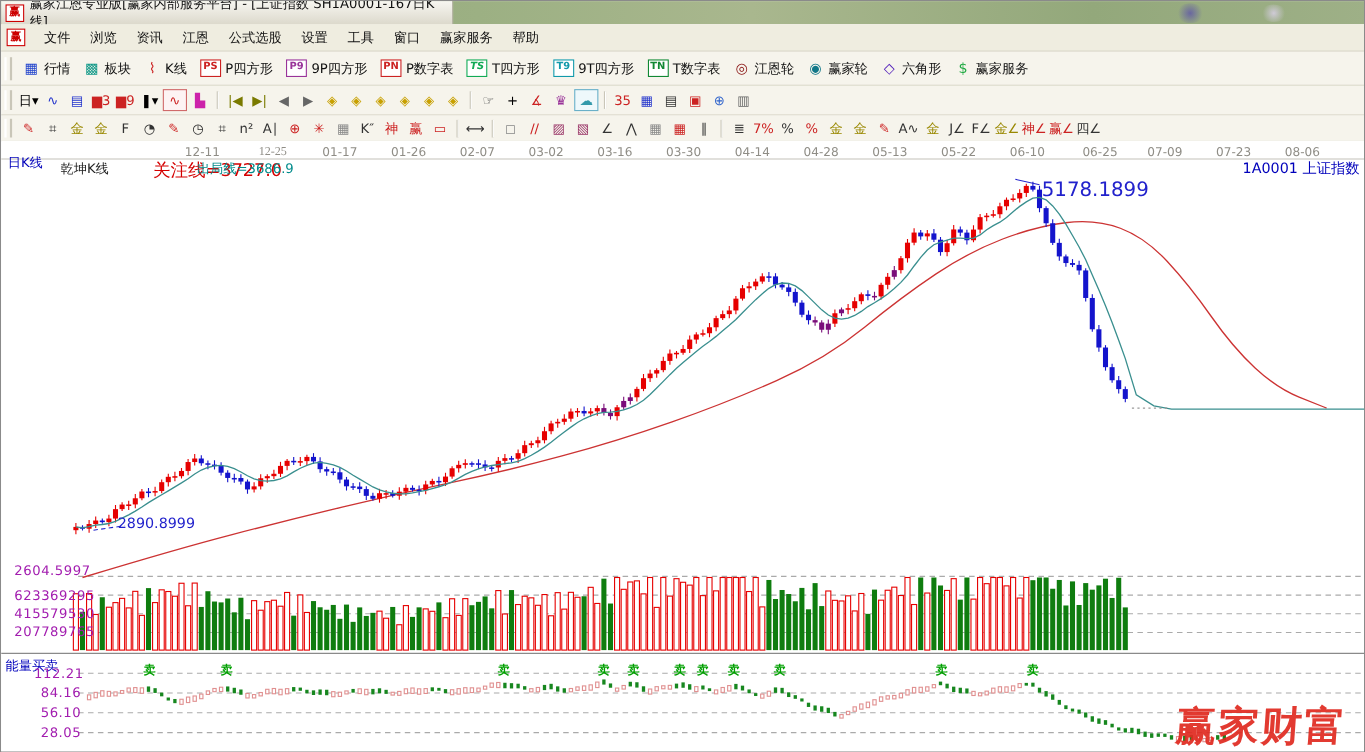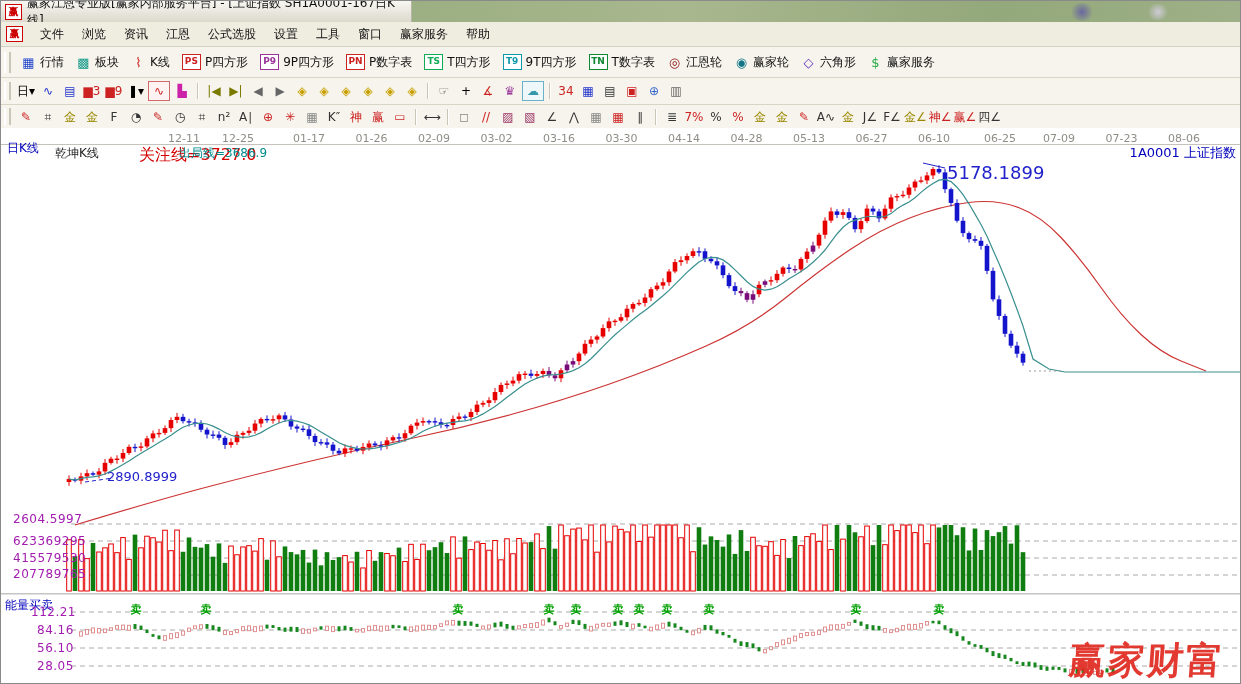--- a/index.html
+++ b/index.html
@@ -98,21 +98,21 @@
       </div>
       <div class="tb-item">
         <span class="tbox" style="color: rgb(153, 51, 153);">P9</span>
         <span>9P四方形</span>
       </div>
       <div class="tb-item">
         <span class="tbox" style="color: rgb(204, 34, 34);">PN</span>
         <span>P数字表</span>
       </div>
       <div class="tb-item">
-        <span class="tbox" style="color: rgb(17, 170, 85);">TS</span>
+        <span class="tbox" style="color: rgb(17, 170, 85); font-style: italic;">TS</span>
         <span>T四方形</span>
       </div>
       <div class="tb-item">
         <span class="tbox" style="color: rgb(17, 153, 170);">T9</span>
         <span>9T四方形</span>
       </div>
       <div class="tb-item">
         <span class="tbox" style="color: rgb(17, 136, 51);">TN</span>
         <span>T数字表</span>
       </div>
@@ -154,21 +154,21 @@
       <div class="ico" style="color: rgb(200, 160, 0);">◈</div>
       <div class="ico" style="color: rgb(200, 160, 0);">◈</div>
       <div class="ico" style="color: rgb(200, 160, 0);">◈</div>
       <div class="tsep"></div>
       <div class="ico" style="color: rgb(85, 85, 85);">☞</div>
       <div class="ico" style="color: rgb(0, 0, 0);">+</div>
       <div class="ico" style="color: rgb(204, 34, 34);">∡</div>
       <div class="ico" style="color: rgb(153, 51, 153);">♛</div>
       <div class="ico sel2" style="color: rgb(51, 153, 170);">☁</div>
       <div class="tsep"></div>
-      <div class="ico" style="color: rgb(204, 34, 34);">34</div>
+      <div class="ico" style="color: rgb(204, 34, 34);">35</div>
       <div class="ico" style="color: rgb(34, 51, 204);">▦</div>
       <div class="ico" style="color: rgb(51, 51, 51);">▤</div>
       <div class="ico" style="color: rgb(204, 34, 34);">▣</div>
       <div class="ico" style="color: rgb(51, 102, 204);">⊕</div>
       <div class="ico" style="color: rgb(102, 102, 102);">▥</div>
     </div>
   <div class="tbar tbar3">
       <div class="grip"></div>
       <div class="ico" style="color: rgb(204, 34, 34);">✎</div>
       <div class="ico" style="color: rgb(51, 51, 51);">⌗</div>
@@ -906,31 +906,31 @@
     <div class="lbl axis" style="left:12px;top:439px;">207789765</div>
 
     <div class="lbl blue" style="left:4px;top:469px;font-size:12px;font-family:Liberation Mono, monospace;">能量买卖</div>
     <div class="lbl axis" style="left:30px;top:477px;text-align:right;">112.21</div>
     <div class="lbl axis" style="left:36px;top:495px;">84.16</div>
     <div class="lbl axis" style="left:36px;top:513px;">56.10</div>
     <div class="lbl axis" style="left:36px;top:531px;">28.05</div>
 
     <div class="watermark">赢家财富网</div>
   <div class="date-lbl" style="left: 183px;">12-11</div>
-      <div class="date-lbl" style="left: 237px;">12-25</div>
+      <div class="date-lbl" style="left: 247px; font-family: Liberation Serif, serif;">12-25</div>
       <div class="date-lbl" style="left: 308px;">01-17</div>
       <div class="date-lbl" style="left: 370.5px;">01-26</div>
-      <div class="date-lbl" style="left: 433px;">02-09</div>
+      <div class="date-lbl" style="left: 433px;">02-07</div>
       <div class="date-lbl" style="left: 495.5px;">03-02</div>
       <div class="date-lbl" style="left: 558px;">03-16</div>
       <div class="date-lbl" style="left: 620.5px;">03-30</div>
       <div class="date-lbl" style="left: 683px;">04-14</div>
       <div class="date-lbl" style="left: 745.5px;">04-28</div>
       <div class="date-lbl" style="left: 808px;">05-13</div>
-      <div class="date-lbl" style="left: 870.5px;">06-27</div>
+      <div class="date-lbl" style="left: 870.5px;">05-22</div>
       <div class="date-lbl" style="left: 933px;">06-10</div>
       <div class="date-lbl" style="left: 999px;">06-25</div>
       <div class="date-lbl" style="left: 1058px;">07-09</div>
       <div class="date-lbl" style="left: 1120.5px;">07-23</div>
       <div class="date-lbl" style="left: 1183px;">08-06</div>
       <div class="sell-lbl" style="left: 135px; top: 474px;">卖</div>
       <div class="sell-lbl" style="left: 205px; top: 474px;">卖</div>
       <div class="sell-lbl" style="left: 457px; top: 474px;">卖</div>
       <div class="sell-lbl" style="left: 548px; top: 474px;">卖</div>
       <div class="sell-lbl" style="left: 575px; top: 474px;">卖</div>

